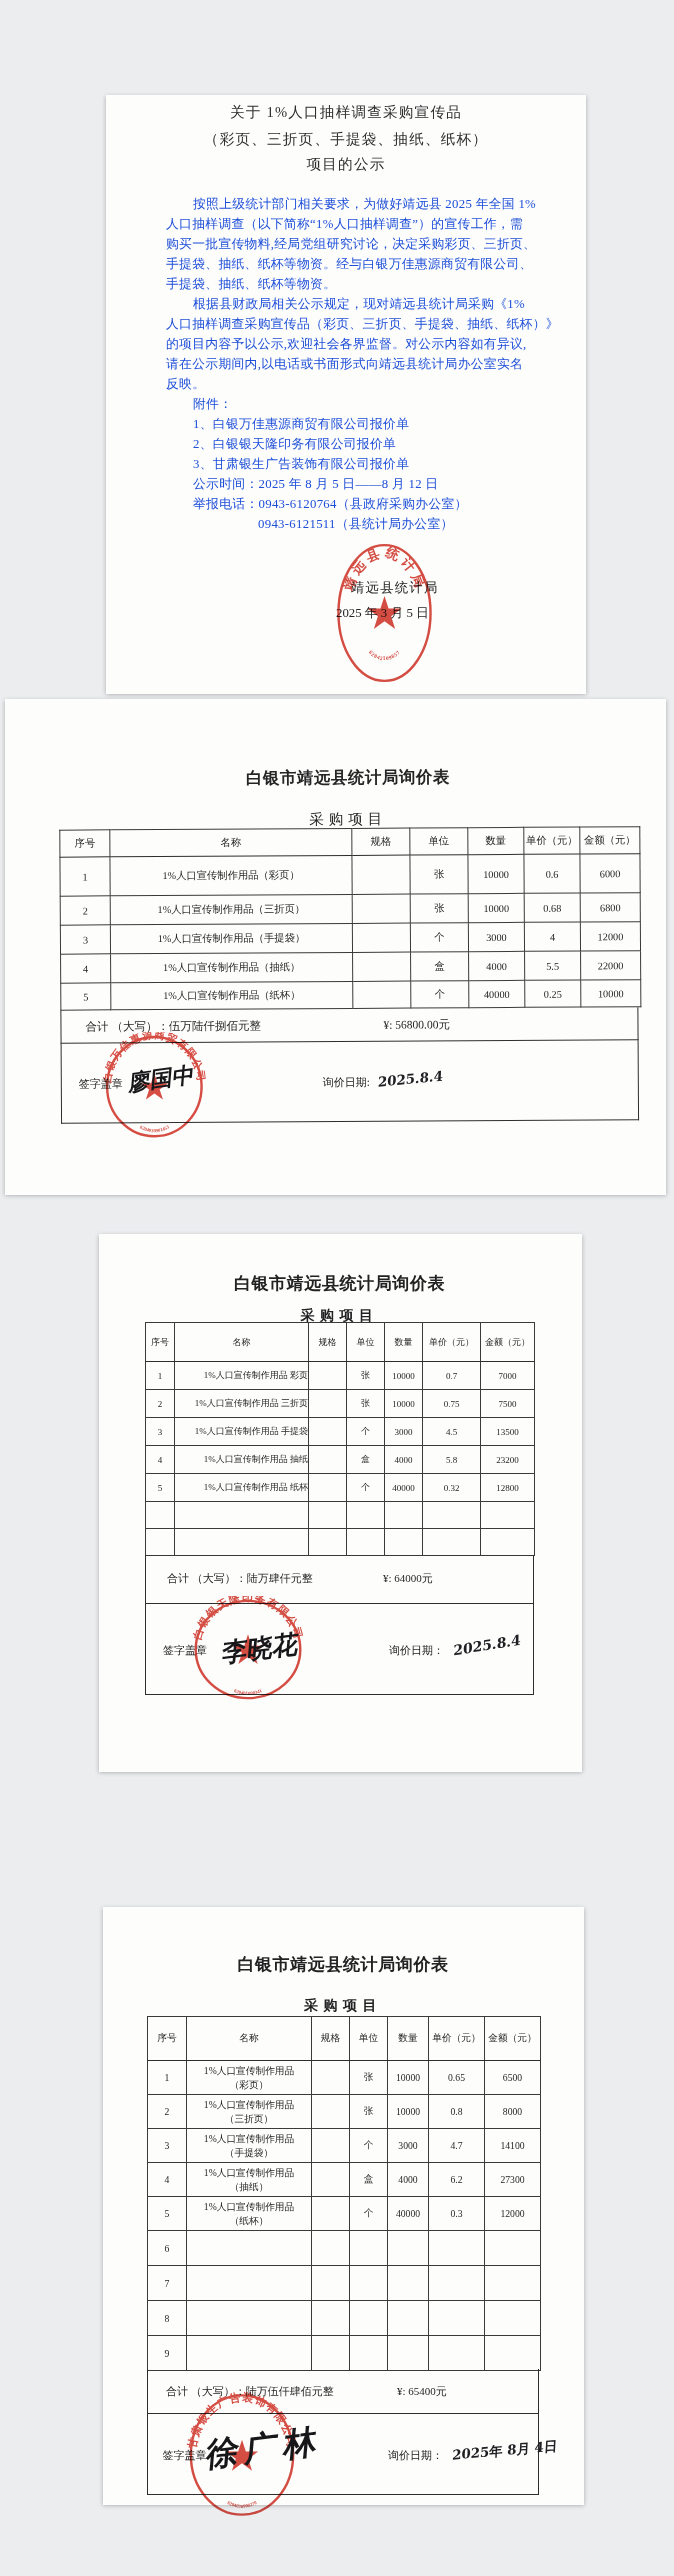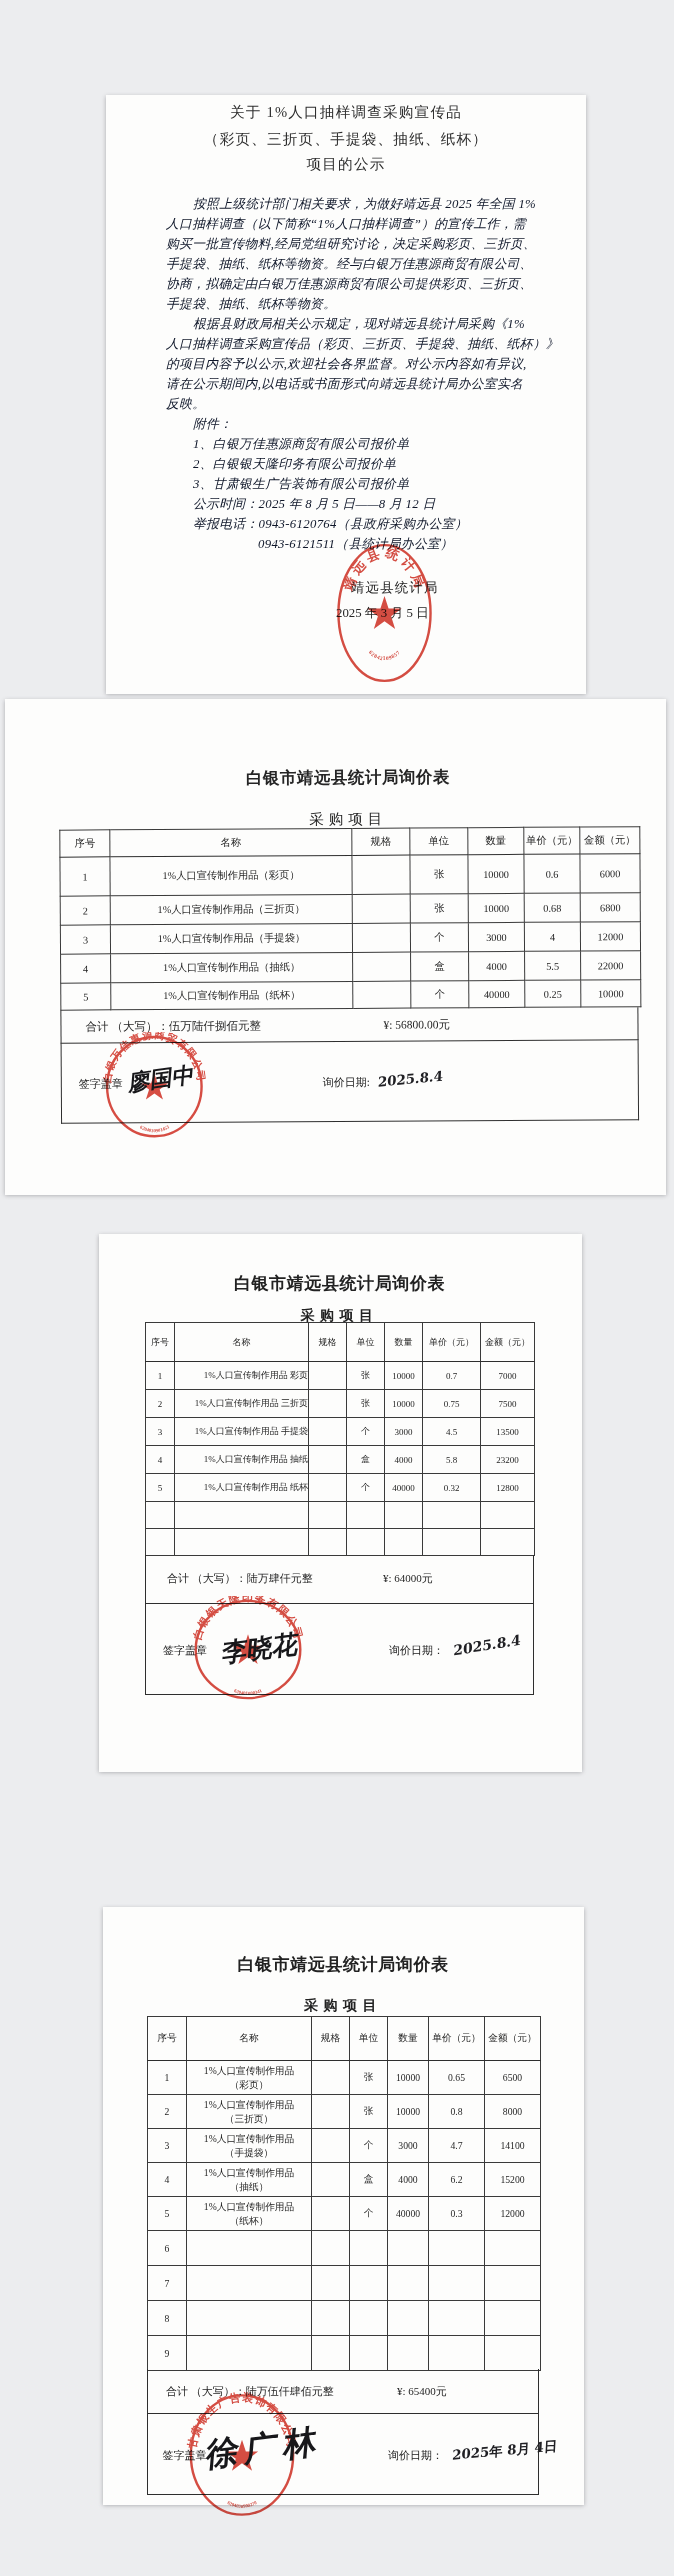--- a/index.html
+++ b/index.html
@@ -4,21 +4,21 @@
 <style>
   html,body{margin:0;padding:0;background:#e9eaec;}
   #canvas{position:relative;width:675px;height:2576px;background:#ecedef;overflow:hidden;
           font-family:"Liberation Serif","DejaVu Serif",serif;color:#262626;}
   .page{position:absolute;background:#fdfdfc;box-shadow:0 1.2px 4.3px rgba(70,70,75,.40);}
   .abs{position:absolute;box-sizing:border-box;}
   .ctr{text-align:center;}
   .nowrap{white-space:nowrap;}
   
   .t1{width:100%;text-align:center;font-size:14.6px;letter-spacing:1.2px;color:#2e2e2e;}
-  .bl{height:20px;line-height:20px;font-size:12.8px;letter-spacing:0.3px;white-space:nowrap;color:#0f172a;font-style:italic;}
+  .bl{height:20px;line-height:20px;font-size:12.8px;letter-spacing:0.3px;white-space:nowrap;color:#1d4ed8;}
   .i1{text-indent:27px;}
   .i2{text-indent:92px;}
   
   table{border-collapse:collapse;table-layout:fixed;}
   .qtab{border:1.2px solid #2e2e2e;}
   .qtab td,.qtab th{border:0.6px solid #3a3a3a;overflow:hidden;font-weight:normal;padding:0;color:#1f1f1f;vertical-align:middle;}
   .qtab th{border-bottom:1.2px solid #2e2e2e;}
   .boxrow{border:1.2px solid #2e2e2e;border-top:0;background:transparent;}
   .nmL{text-align:right;padding-left:3px;}
   
@@ -44,21 +44,20 @@
   <div class="page" style="left:106px;top:95px;width:480px;height:599px;">
     <div class="abs t1" style="top:8px;">关于 1%人口抽样调查采购宣传品</div>
     <div class="abs t1" style="top:35px;">（彩页、三折页、手提袋、抽纸、纸杯）</div>
     <div class="abs t1" style="top:60px;">项目的公示</div>
 
     <div class="abs" style="left:60px;top:99px;width:380px;">
       <div class="bl i1">按照上级统计部门相关要求，为做好靖远县 2025 年全国 1%</div>
       <div class="bl">人口抽样调查（以下简称“1%人口抽样调查”）的宣传工作，需</div>
       <div class="bl">购买一批宣传物料,经局党组研究讨论，决定采购彩页、三折页、</div>
       <div class="bl">手提袋、抽纸、纸杯等物资。经与白银万佳惠源商贸有限公司、</div>
-      <div class="bl">协商，拟确定由白银万佳惠源商贸有限公司提供彩页、三折页、</div>
       <div class="bl">手提袋、抽纸、纸杯等物资。</div>
       <div class="bl i1">根据县财政局相关公示规定，现对靖远县统计局采购《1%</div>
       <div class="bl">人口抽样调查采购宣传品（彩页、三折页、手提袋、抽纸、纸杯）》</div>
       <div class="bl">的项目内容予以公示,欢迎社会各界监督。对公示内容如有异议,</div>
       <div class="bl">请在公示期间内,以电话或书面形式向靖远县统计局办公室实名</div>
       <div class="bl">反映。</div>
       <div class="bl i1">附件：</div>
       <div class="bl i1">1、白银万佳惠源商贸有限公司报价单</div>
       <div class="bl i1">2、白银银天隆印务有限公司报价单</div>
       <div class="bl i1">3、甘肃银生广告装饰有限公司报价单</div>
@@ -369,21 +368,21 @@
       <tr style="height:34px">
         <td class="ctr">4</td>
         <td class="ctr" style="line-height:13.4px;">
           <div>1%人口宣传制作用品</div>
           <div>（抽纸）</div>
         </td>
         <td></td>
         <td class="ctr">盒</td>
         <td class="ctr">4000</td>
         <td class="ctr">6.2</td>
-        <td class="ctr">15200</td>
+        <td class="ctr">27300</td>
       </tr>
       <tr style="height:34px">
         <td class="ctr">5</td>
         <td class="ctr" style="line-height:13.4px;">
           <div>1%人口宣传制作用品</div>
           <div>（纸杯）</div>
         </td>
         <td></td>
         <td class="ctr">个</td>
         <td class="ctr">40000</td>

